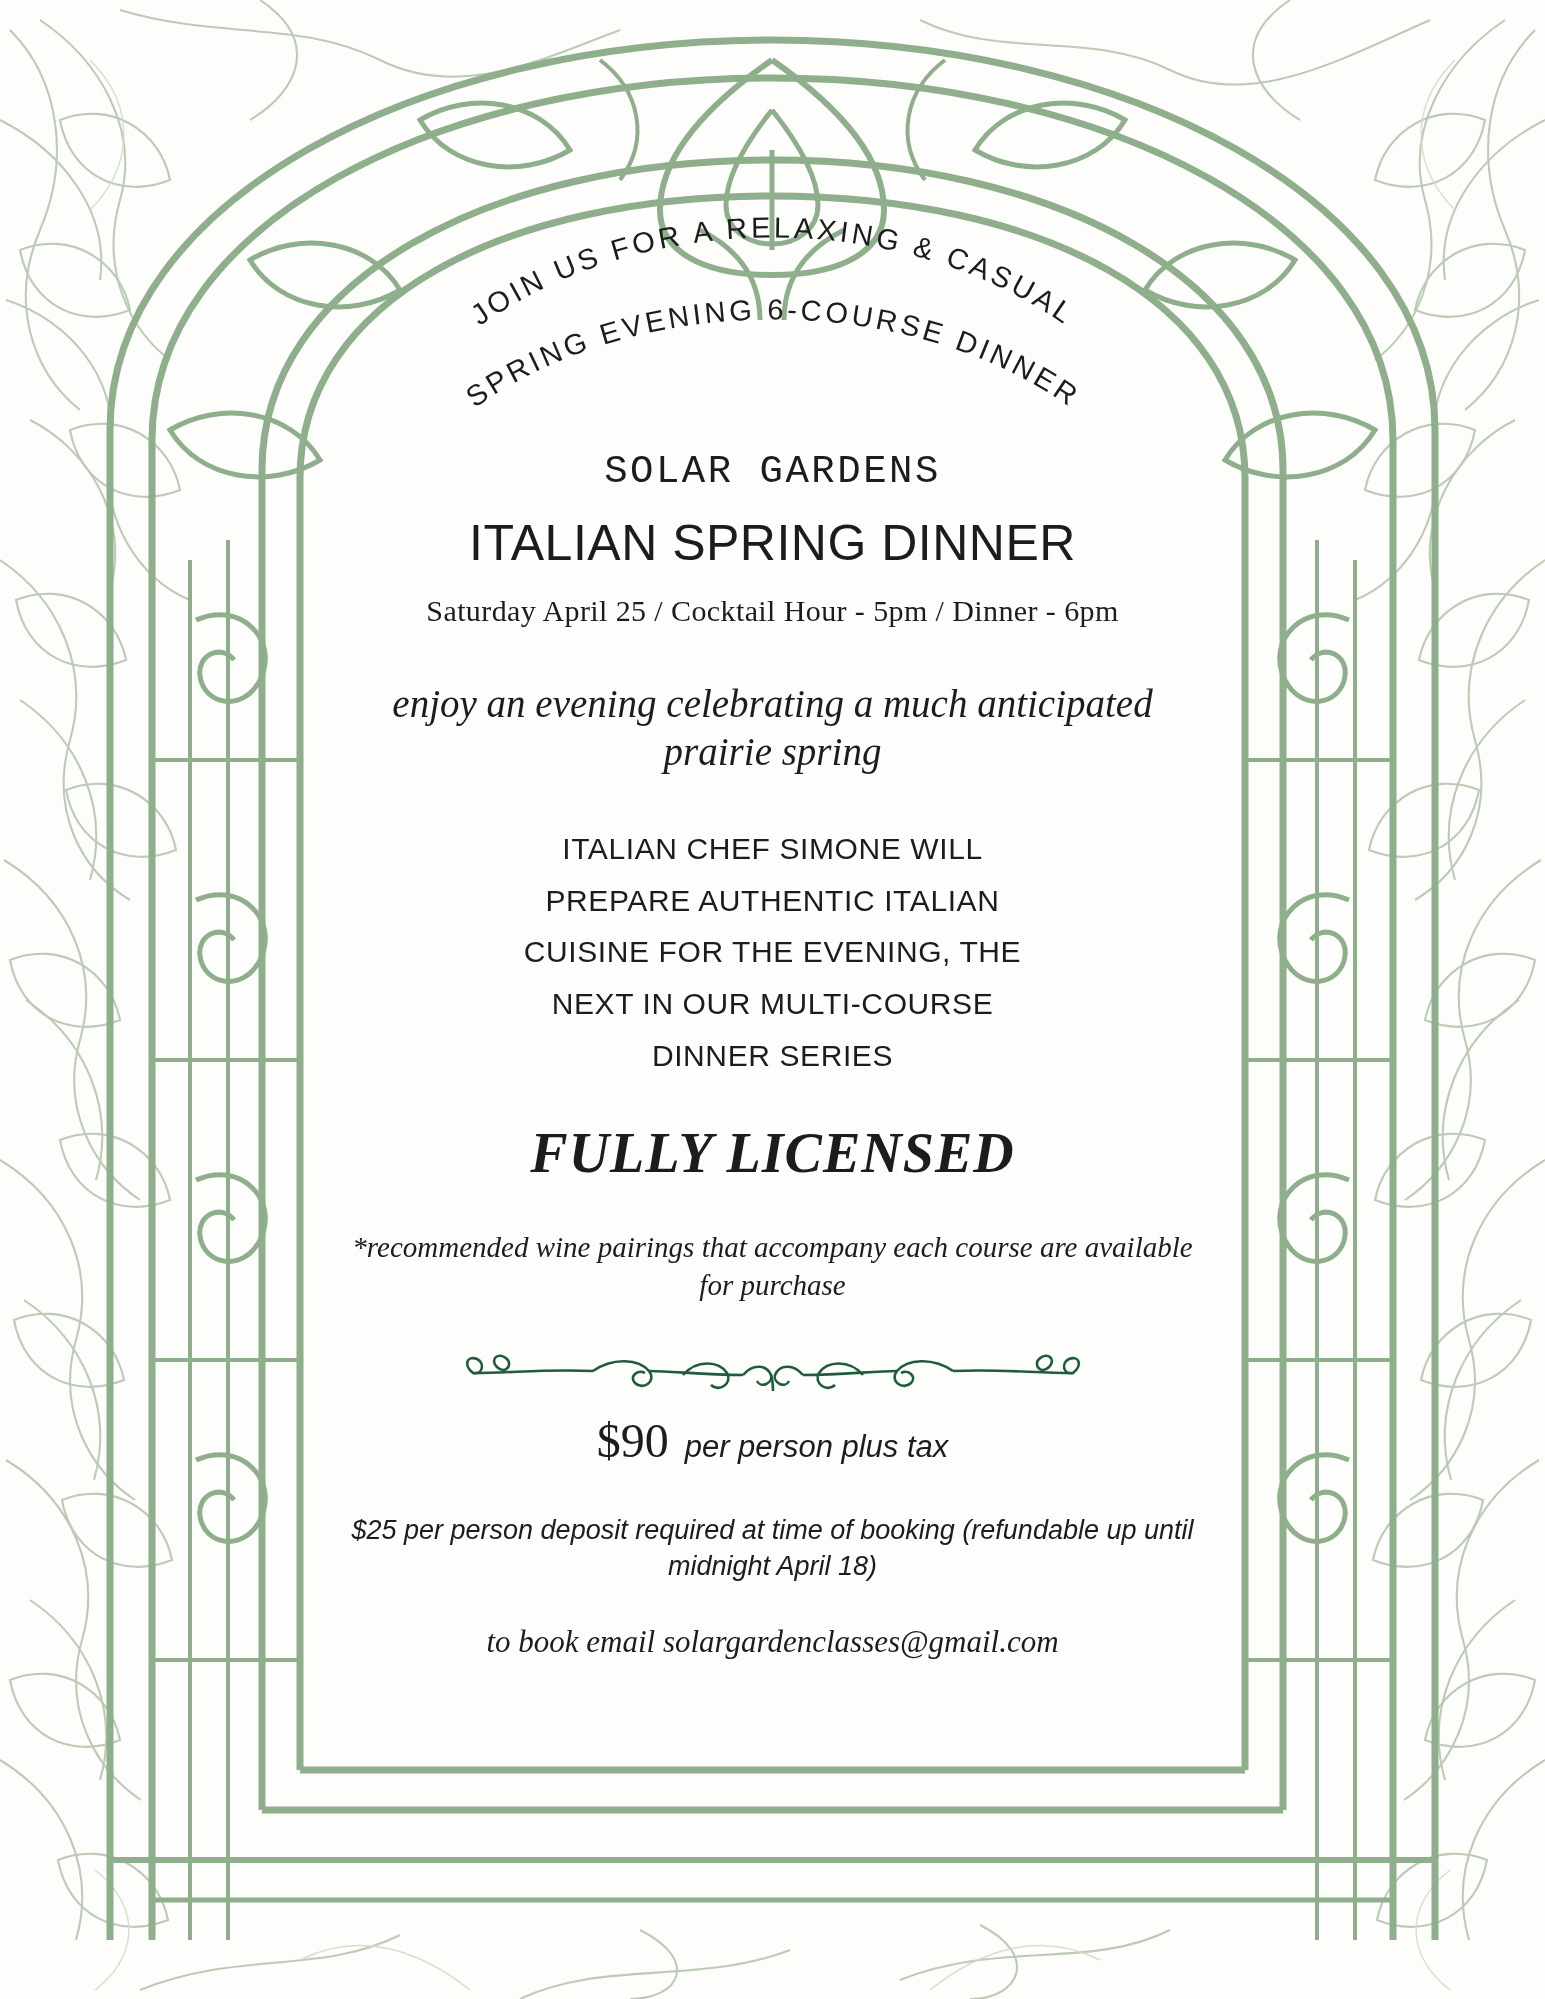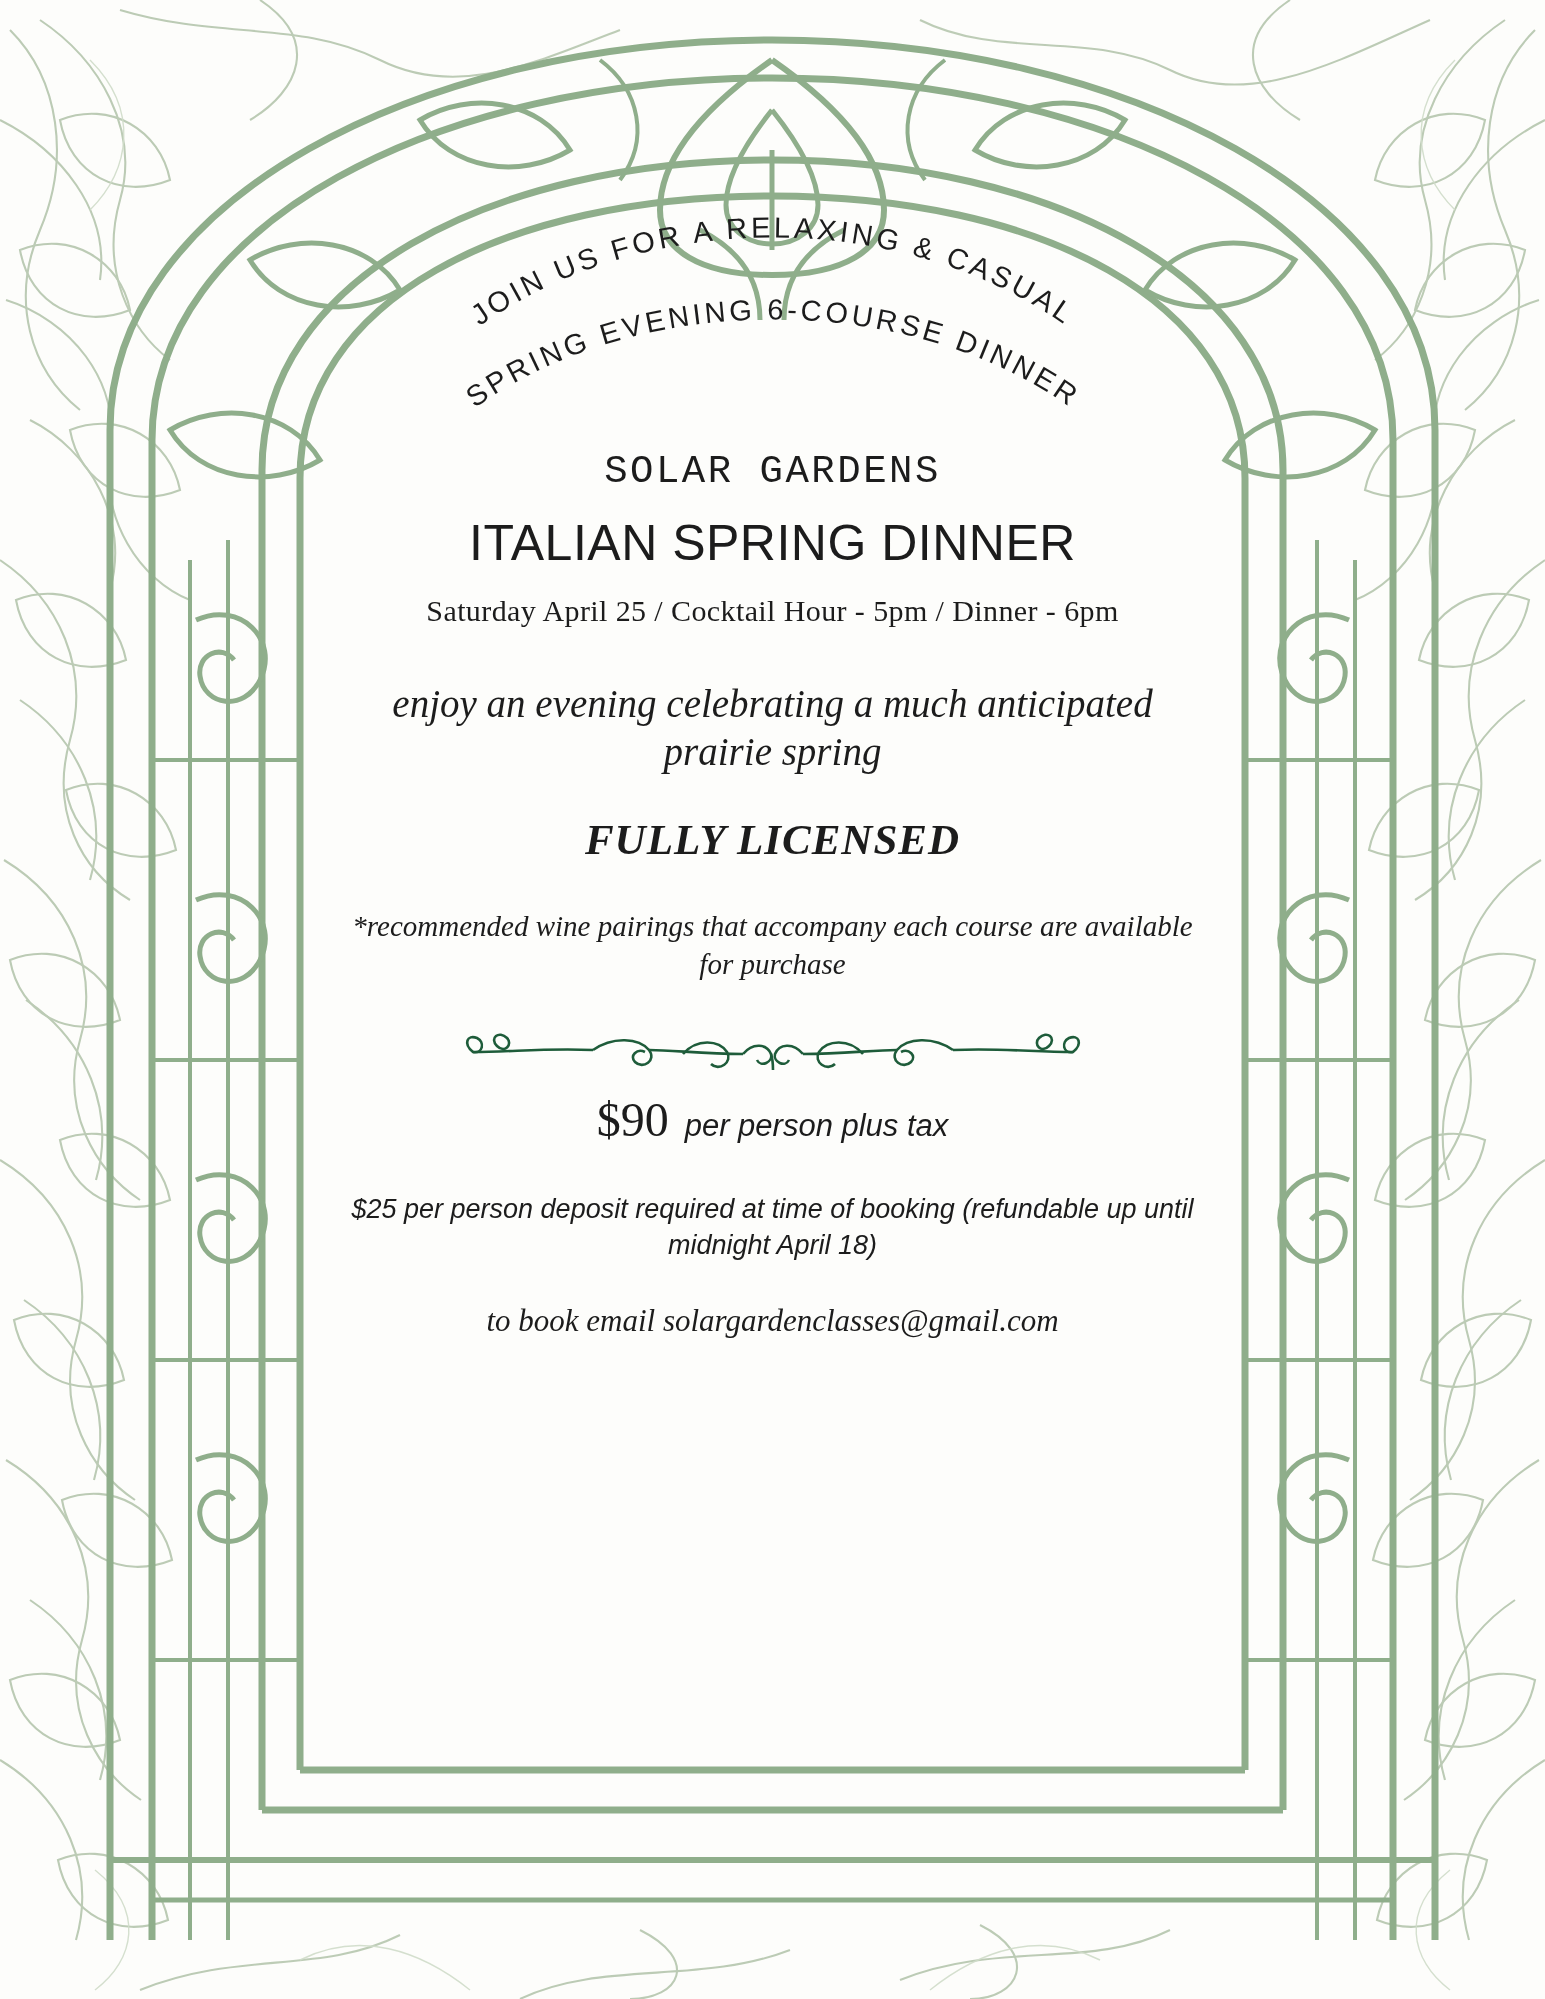--- a/index.html
+++ b/index.html
@@ -80,21 +80,21 @@
     font-family: "Liberation Sans", sans-serif;
     font-size: 30px;
     letter-spacing: 0.6px;
     line-height: 1.72;
   }
   .desc div { white-space: nowrap; }
   .licensed {
     font-family: "Liberation Serif", serif;
     font-style: italic;
     font-weight: bold;
-    font-size: 43px;
+    font-size: 56px;
     letter-spacing: 1px;
     margin-top: 40px;
   }
   .note {
     font-family: "Liberation Serif", serif;
     font-style: italic;
     font-size: 29px;
     line-height: 1.3;
     margin-top: 44px;
     padding: 0 10px;
@@ -289,20 +289,27 @@
           <textPath href="#arc2" startOffset="50%"><tspan>SPRING EVENING 6-COURSE DINNER</tspan></textPath>
         </text>
       </svg>
     </div>
 
     <div class="brand">SOLAR GARDENS</div>
     <div class="headline">ITALIAN SPRING DINNER</div>
     <div class="datetime">Saturday April 25 / Cocktail Hour - 5pm / Dinner - 6pm</div>
     <div class="tagline">enjoy an evening celebrating a much anticipated prairie spring</div>
 
+    <div class="desc">
+      <div>ITALIAN CHEF SIMONE WILL</div>
+      <div>PREPARE AUTHENTIC ITALIAN</div>
+      <div>CUISINE FOR THE EVENING, THE</div>
+      <div>NEXT IN OUR MULTI-COURSE</div>
+      <div>DINNER SERIES</div>
+    </div>
 
     <div class="licensed">FULLY LICENSED</div>
     <div class="note">*recommended wine pairings that accompany each course are available for purchase</div>
 
     <div class="divider">
       <svg viewBox="0 0 640 56">
         <g fill="none" stroke="#1e5c3a" stroke-width="2.6">
           <path d="M20 28 C60 28 90 24 140 26"></path>
           <path d="M500 26 C550 24 580 28 620 28"></path>
           <path d="M20 28 C10 20 14 10 24 14 C32 18 30 30 20 28 Z"></path>

